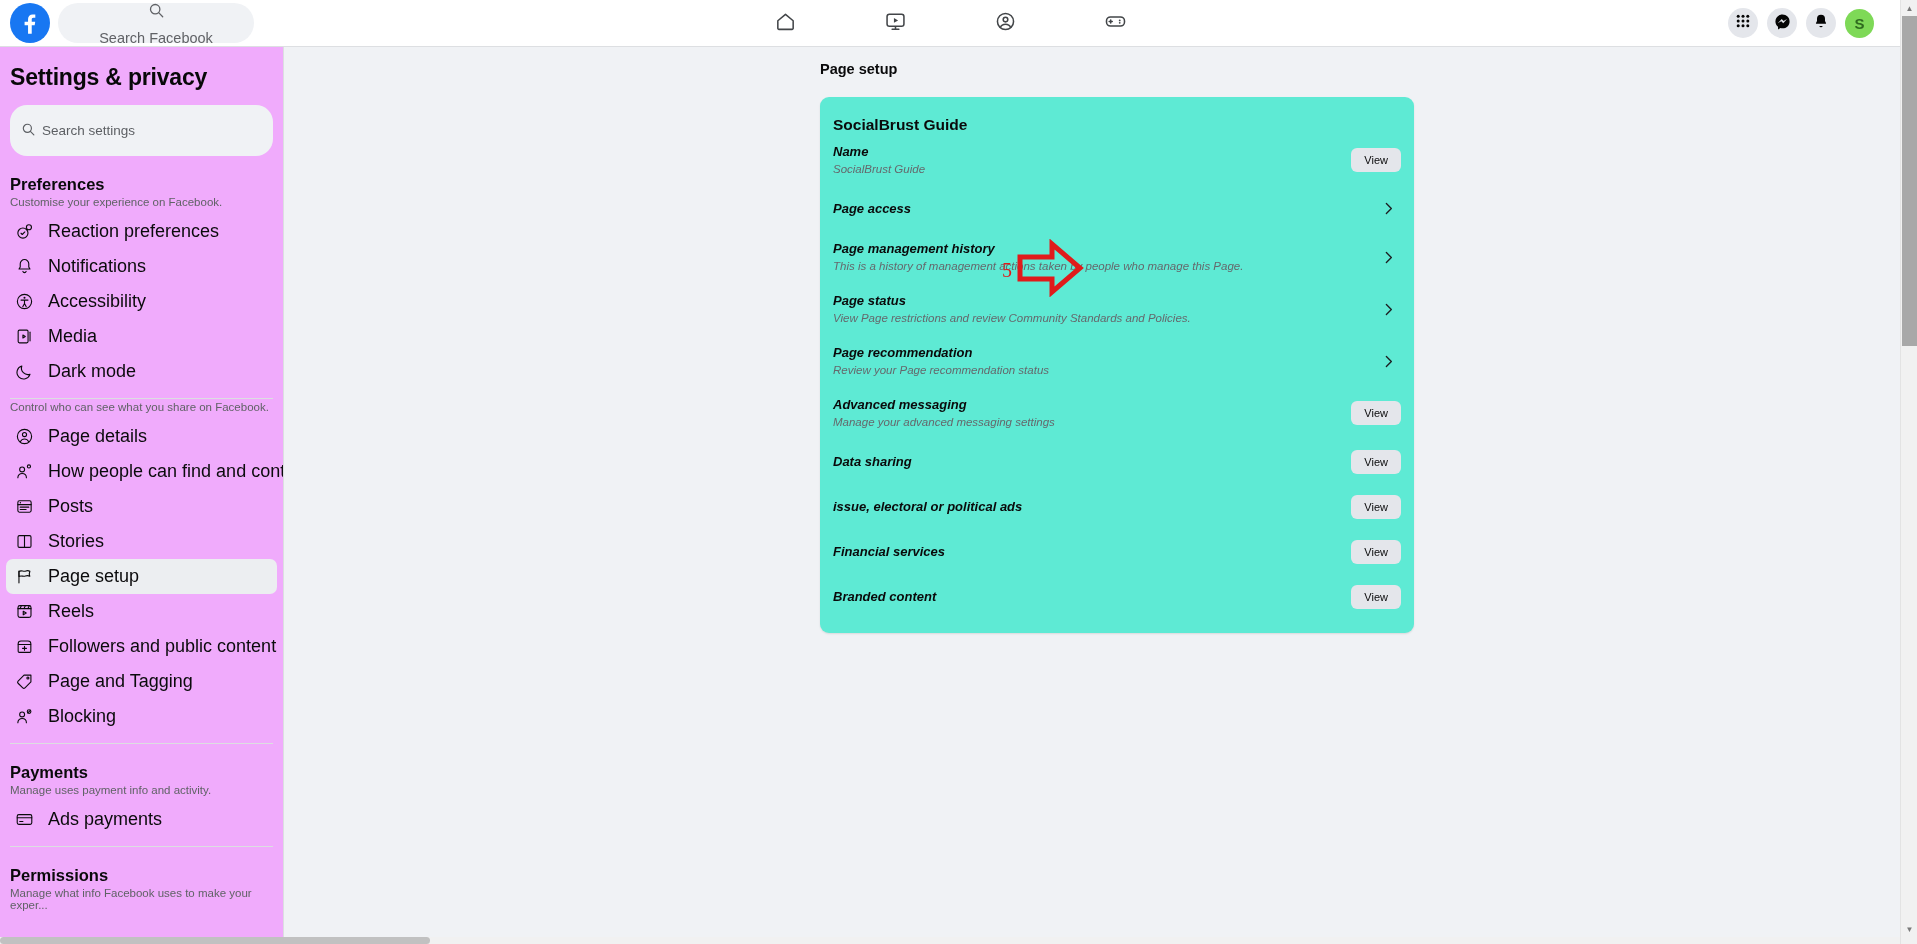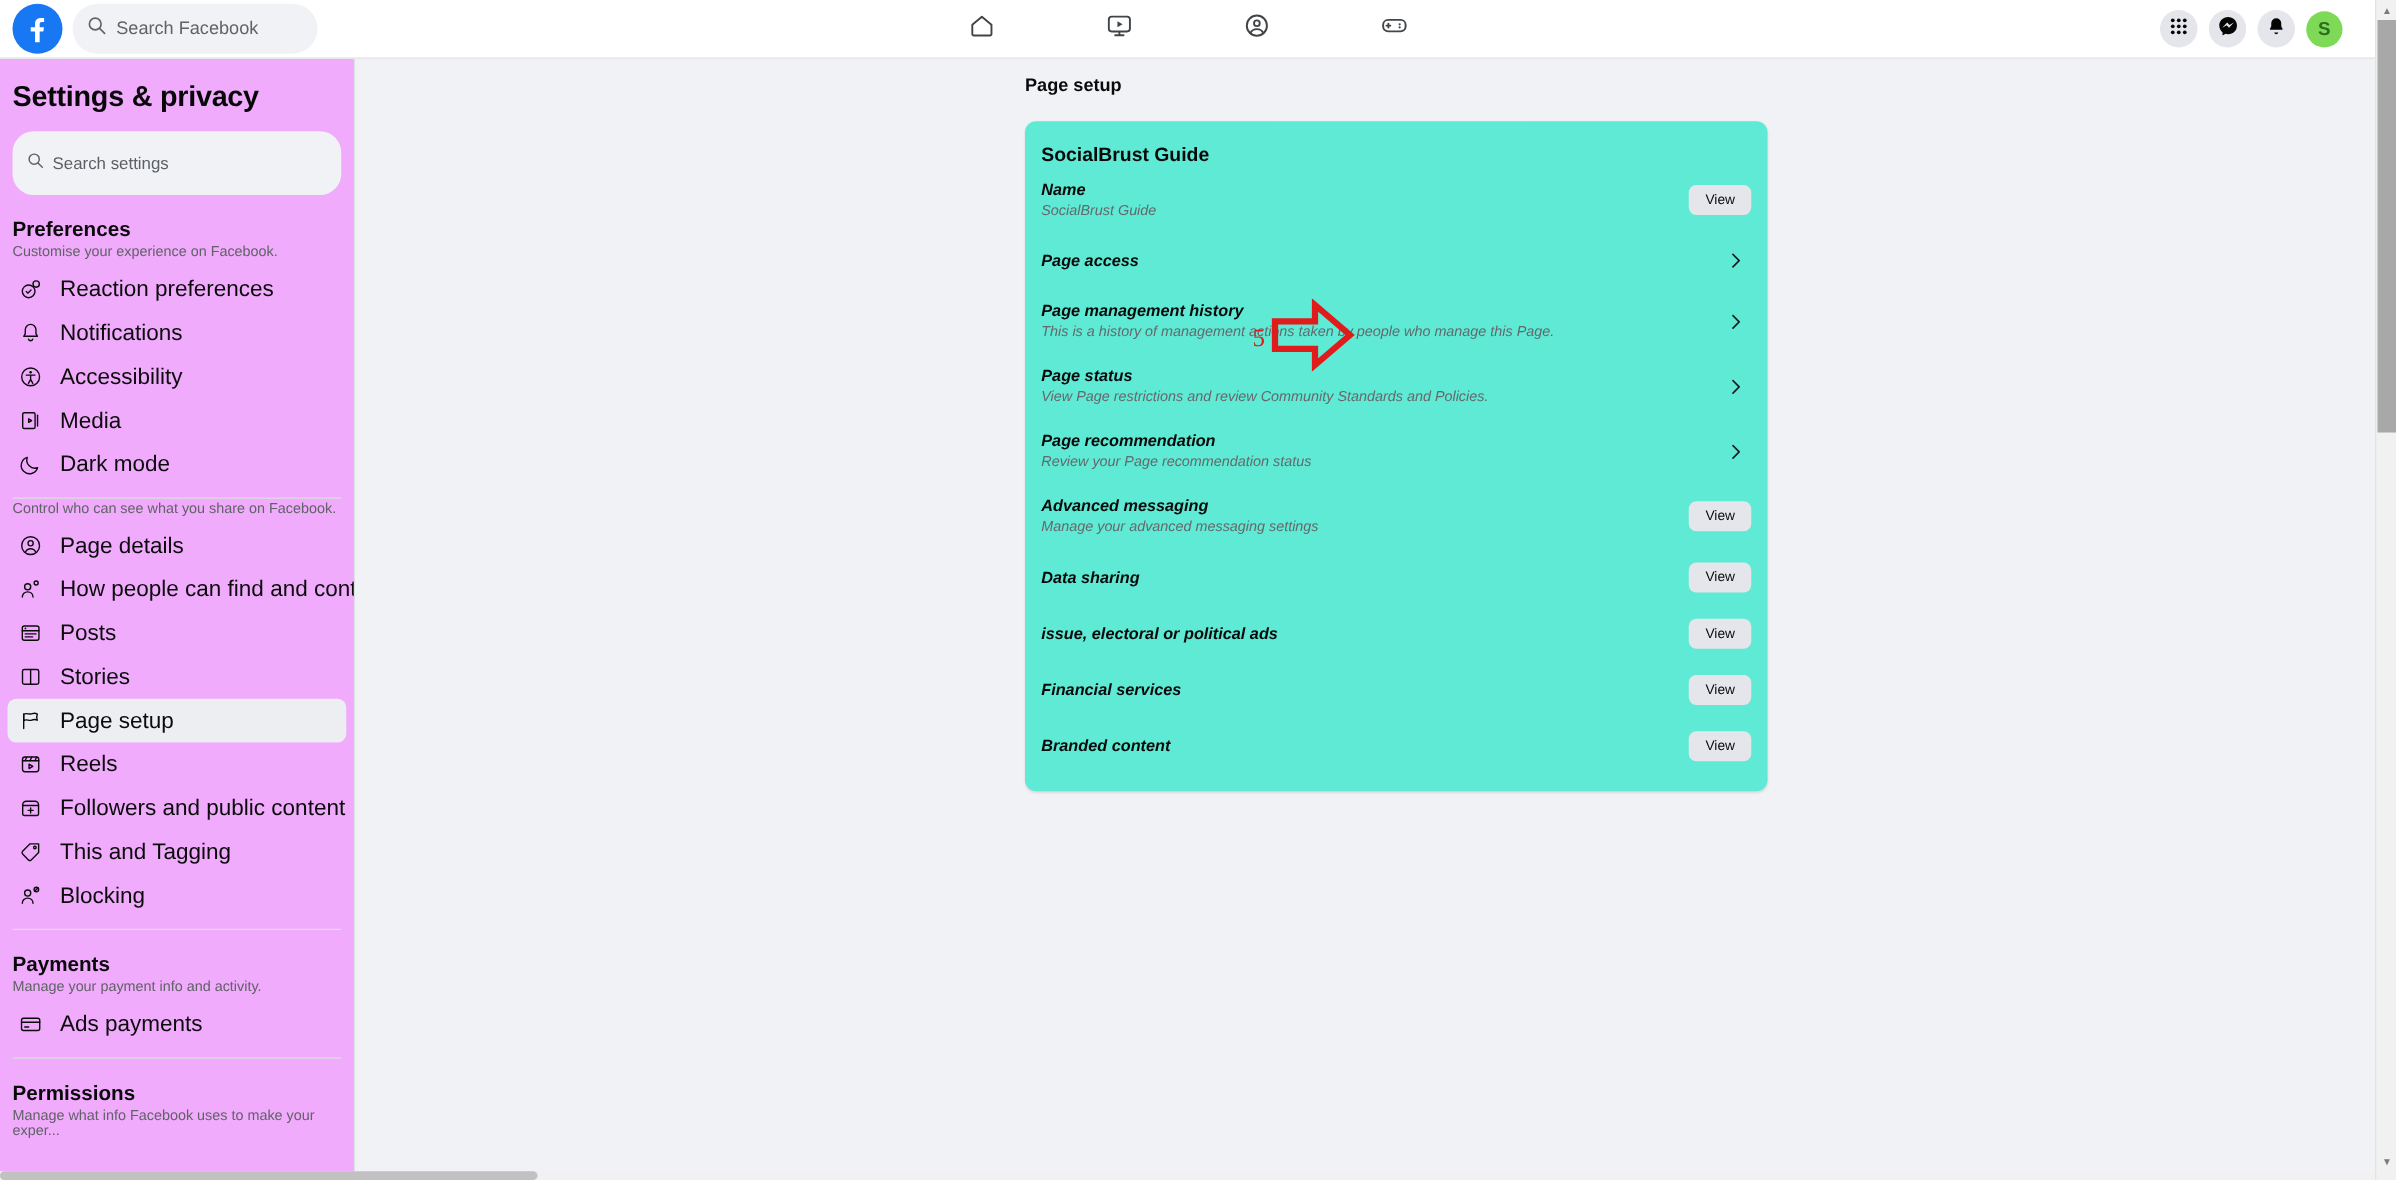--- a/index.html
+++ b/index.html
@@ -32,20 +32,21 @@
     background: #1877f2;
     display: flex; align-items: center; justify-content: center;
     flex: 0 0 auto;
   }
   .fb-logo svg { display:block; }
   .search-pill {
     height: 40px; width: 196px;
     background: #f0f2f5; border-radius: 20px;
     display: flex; align-items: center; gap: 8px;
     padding: 0 12px;
+    flex-direction: column;
   }
   .search-pill .ph { color: #606266; font-size: 14.5px; white-space: nowrap; }
   .tb-center {
     position: absolute; left: 0; right: 0;
     display: flex; justify-content: center; align-items: center;
     gap: 0px; pointer-events: none;
   }
   .nav-ico {
     width: 110px; height: 44px;
     display: flex; align-items: center; justify-content: center;
@@ -425,36 +426,36 @@
           </span>
           <span class="lbl">Followers and public content</span>
         </div>
         <div class="sb-item">
           <span class="sb-icon">
             <svg width="19" height="19" viewBox="0 0 24 24">
               <path d="M11.4 3.9 3.9 11.4a2 2 0 0 0 0 2.8l5.9 5.9a2 2 0 0 0 2.8 0l7.5-7.5V3.9z" fill="none" stroke="#0b0b0c" stroke-width="1.4" stroke-linecap="round" stroke-linejoin="round"></path>
               <circle cx="16.3" cy="7.6" r="1.3" fill="none" stroke="#0b0b0c" stroke-width="1.4" stroke-linecap="round" stroke-linejoin="round"></circle>
             </svg>
           </span>
-          <span class="lbl">This and Tagging</span>
+          <span class="lbl">Page and Tagging</span>
         </div>
         <div class="sb-item">
           <span class="sb-icon">
             <svg width="19" height="19" viewBox="0 0 24 24">
               <circle cx="9" cy="9.4" r="3.1" fill="none" stroke="#0b0b0c" stroke-width="1.4" stroke-linecap="round" stroke-linejoin="round"></circle>
               <path d="M3.6 19.8c0-3.2 2.4-5.3 5.4-5.3s5.4 2.1 5.4 5.3" fill="none" stroke="#0b0b0c" stroke-width="1.4" stroke-linecap="round" stroke-linejoin="round"></path>
               <circle cx="17.8" cy="5.8" r="2.3" fill="none" stroke="#0b0b0c" stroke-width="1.4" stroke-linecap="round" stroke-linejoin="round"></circle>
               <path d="M16.2 7.4 19.4 4.2" fill="none" stroke="#0b0b0c" stroke-width="1.4" stroke-linecap="round" stroke-linejoin="round"></path>
             </svg>
           </span>
           <span class="lbl">Blocking</span>
         </div>
         <div class="sb-divider"></div>
         <div class="sec-head">Payments</div>
-        <div class="sec-sub">Manage your payment info and activity.</div>
+        <div class="sec-sub">Manage uses payment info and activity.</div>
         <div class="sb-item">
           <span class="sb-icon">
             <svg width="19" height="19" viewBox="0 0 24 24">
               <rect x="2.8" y="5.8" width="18.4" height="12.4" rx="2" fill="none" stroke="#0b0b0c" stroke-width="1.4" stroke-linecap="round" stroke-linejoin="round"></rect>
               <path d="M2.8 9.8h18.4" fill="none" stroke="#0b0b0c" stroke-width="1.4" stroke-linecap="round" stroke-linejoin="round"></path>
               <path d="M6 14.6h4" fill="none" stroke="#0b0b0c" stroke-width="1.4" stroke-linecap="round" stroke-linejoin="round"></path>
             </svg>
           </span>
           <span class="lbl">Ads payments</span>
         </div>

